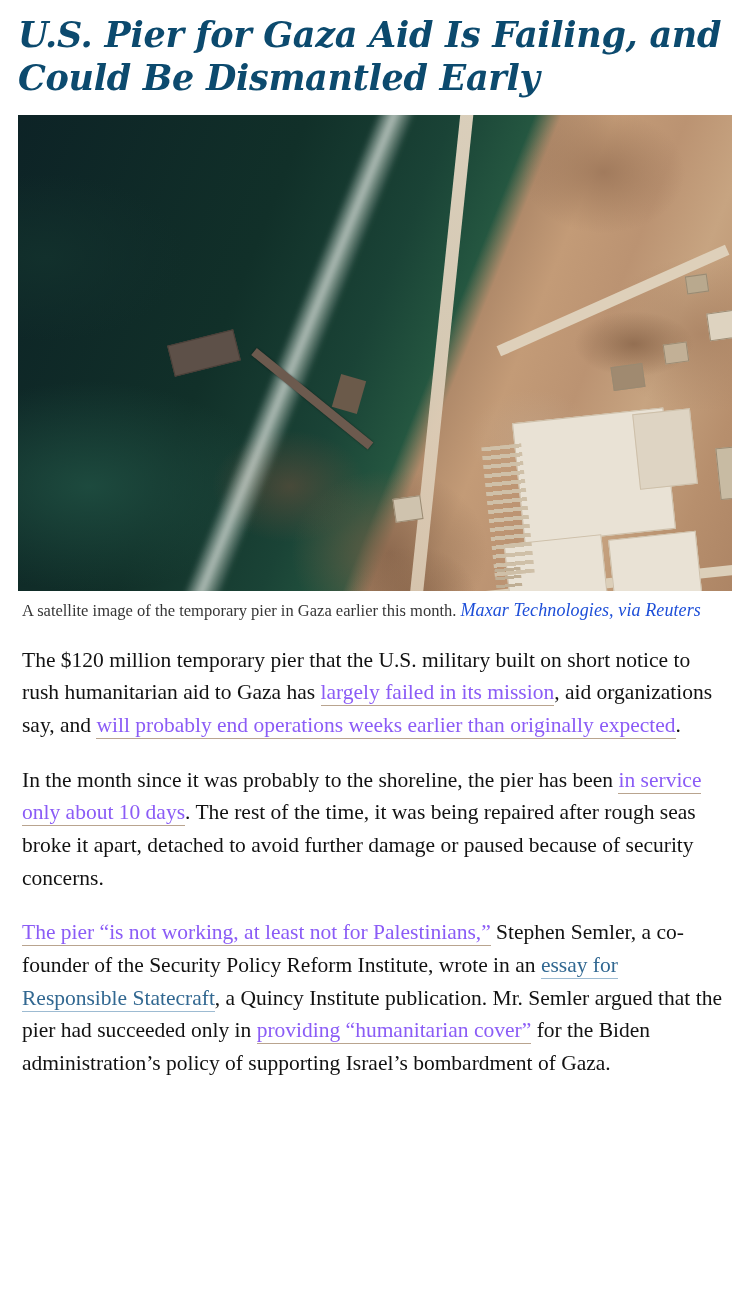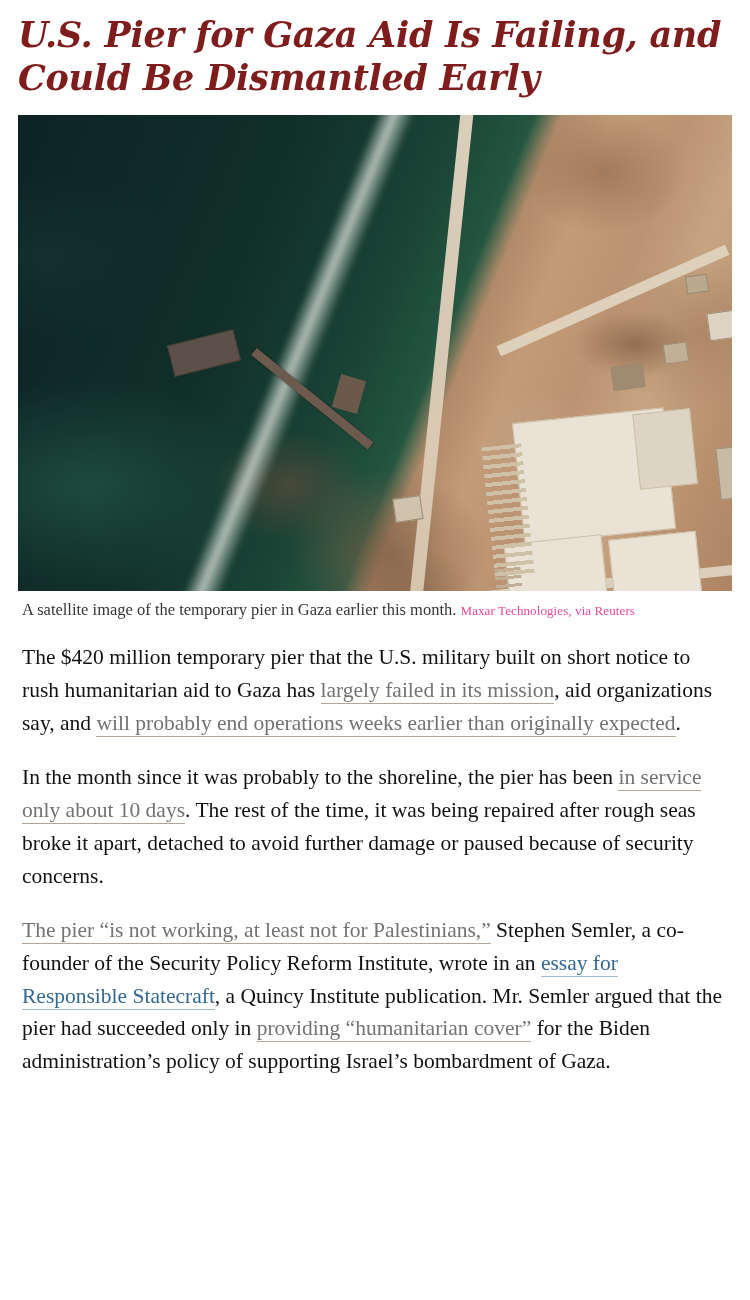--- a/index.html
+++ b/index.html
@@ -22,21 +22,21 @@
     padding: 0 18px;
   }
   .headline {
     font-family: "DejaVu Serif", serif;
     font-style: italic;
     font-weight: 700;
     font-size: 35px;
     line-height: 1.22;
     letter-spacing: -0.3px;
     margin: 14px 0 16px 0;
-    color: #7f1d1d;
+    color: #0c4a6e;
   }
   .figure {
     margin: 0 0 8px 0;
   }
   .photo {
     width: 714px;
     height: 476px;
     position: relative;
     overflow: hidden;
     background: #0a1a1c;
@@ -185,37 +185,38 @@
 
   .caption {
     font-family: "Liberation Serif", serif;
     font-size: 16.5px;
     line-height: 1.4;
     color: #363636;
     margin: 7px 0 0 0;
     padding: 0 4px 0 4px;
   }
   .credit {
-    font-size: 13px;
-    color: #ec4899;
+    font-size: 18px;
+    color: #1d4ed8;
     letter-spacing: .1px;
+    font-style: italic;
   }
   .body {
     margin-top: 20px;
     padding: 0 4px;
   }
   .body p {
     font-family: "Liberation Serif", serif;
     font-size: 21.5px;
     line-height: 1.52;
     margin: 0 0 22px 0;
     color: #121212;
   }
   a.ul {
-    color: #737373;
+    color: #8b5cf6;
     text-decoration: none;
     border-bottom: 1px solid #b9a48f;
     padding-bottom: 1px;
   }
   a.blue {
     color: #326891;
     text-decoration: none;
     border-bottom: 1px solid #9dbbd2;
     padding-bottom: 1px;
   }
@@ -255,18 +256,18 @@
       <div class="pier-head"></div>
       <div class="pier-head2"></div>
     </div>
     <figcaption class="caption">
       <span>A satellite image of the temporary pier in Gaza earlier this month.</span>
       <span class="credit">Maxar Technologies, via Reuters</span>
     </figcaption>
   </figure>
 
   <div class="body">
-    <p><span>The $420 million temporary pier that the U.S. military built on short notice to rush humanitarian aid to Gaza has </span><a class="ul" href="#">largely failed in its mission</a><span>, aid organizations say, and </span><a class="ul" href="#">will probably end operations weeks earlier than originally expected</a><span>.</span></p>
+    <p><span>The $120 million temporary pier that the U.S. military built on short notice to rush humanitarian aid to Gaza has </span><a class="ul" href="#">largely failed in its mission</a><span>, aid organizations say, and </span><a class="ul" href="#">will probably end operations weeks earlier than originally expected</a><span>.</span></p>
     <p><span>In the month since it was probably to the shoreline, the pier has been </span><a class="ul" href="#">in service only about 10 days</a><span>. The rest of the time, it was being repaired after rough seas broke it apart, detached to avoid further damage or paused because of security concerns.</span></p>
     <p><a class="ul" href="#">The pier “is not working, at least not for Palestinians,”</a><span> Stephen Semler, a co-founder of the Security Policy Reform Institute, wrote in an </span><a class="blue" href="#">essay for Responsible Statecraft</a><span>, a Quincy Institute publication. Mr. Semler argued that the pier had succeeded only in </span><a class="ul" href="#">providing “humanitarian cover”</a><span> for the Biden administration’s policy of supporting Israel’s bombardment of Gaza.</span></p>
   </div>
 
 </div>
 
 </body></html>

